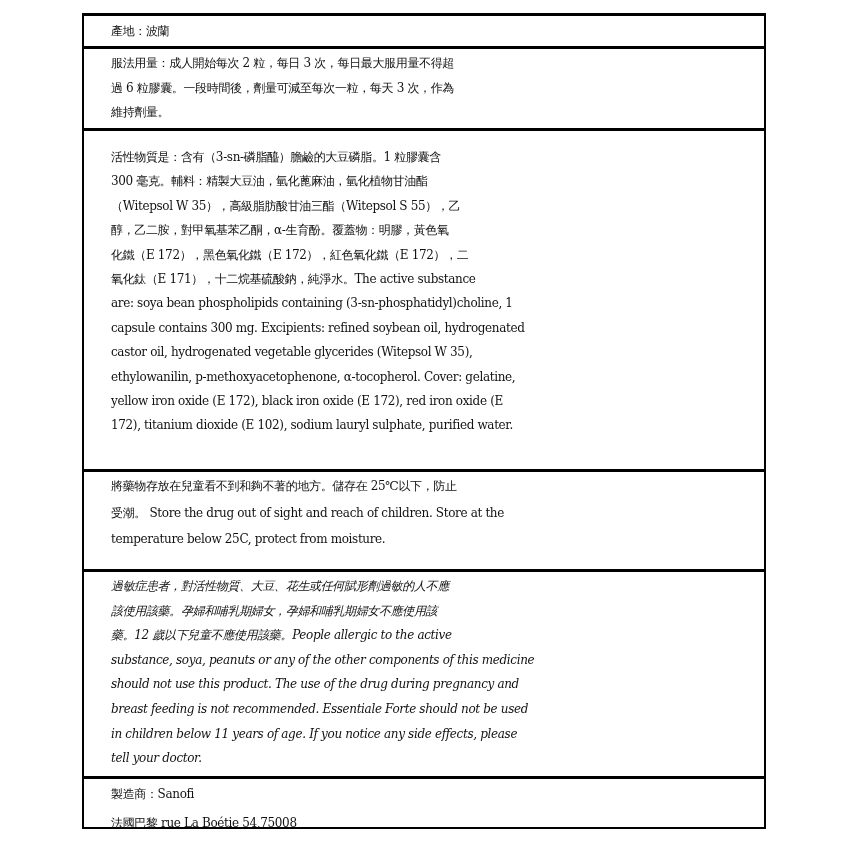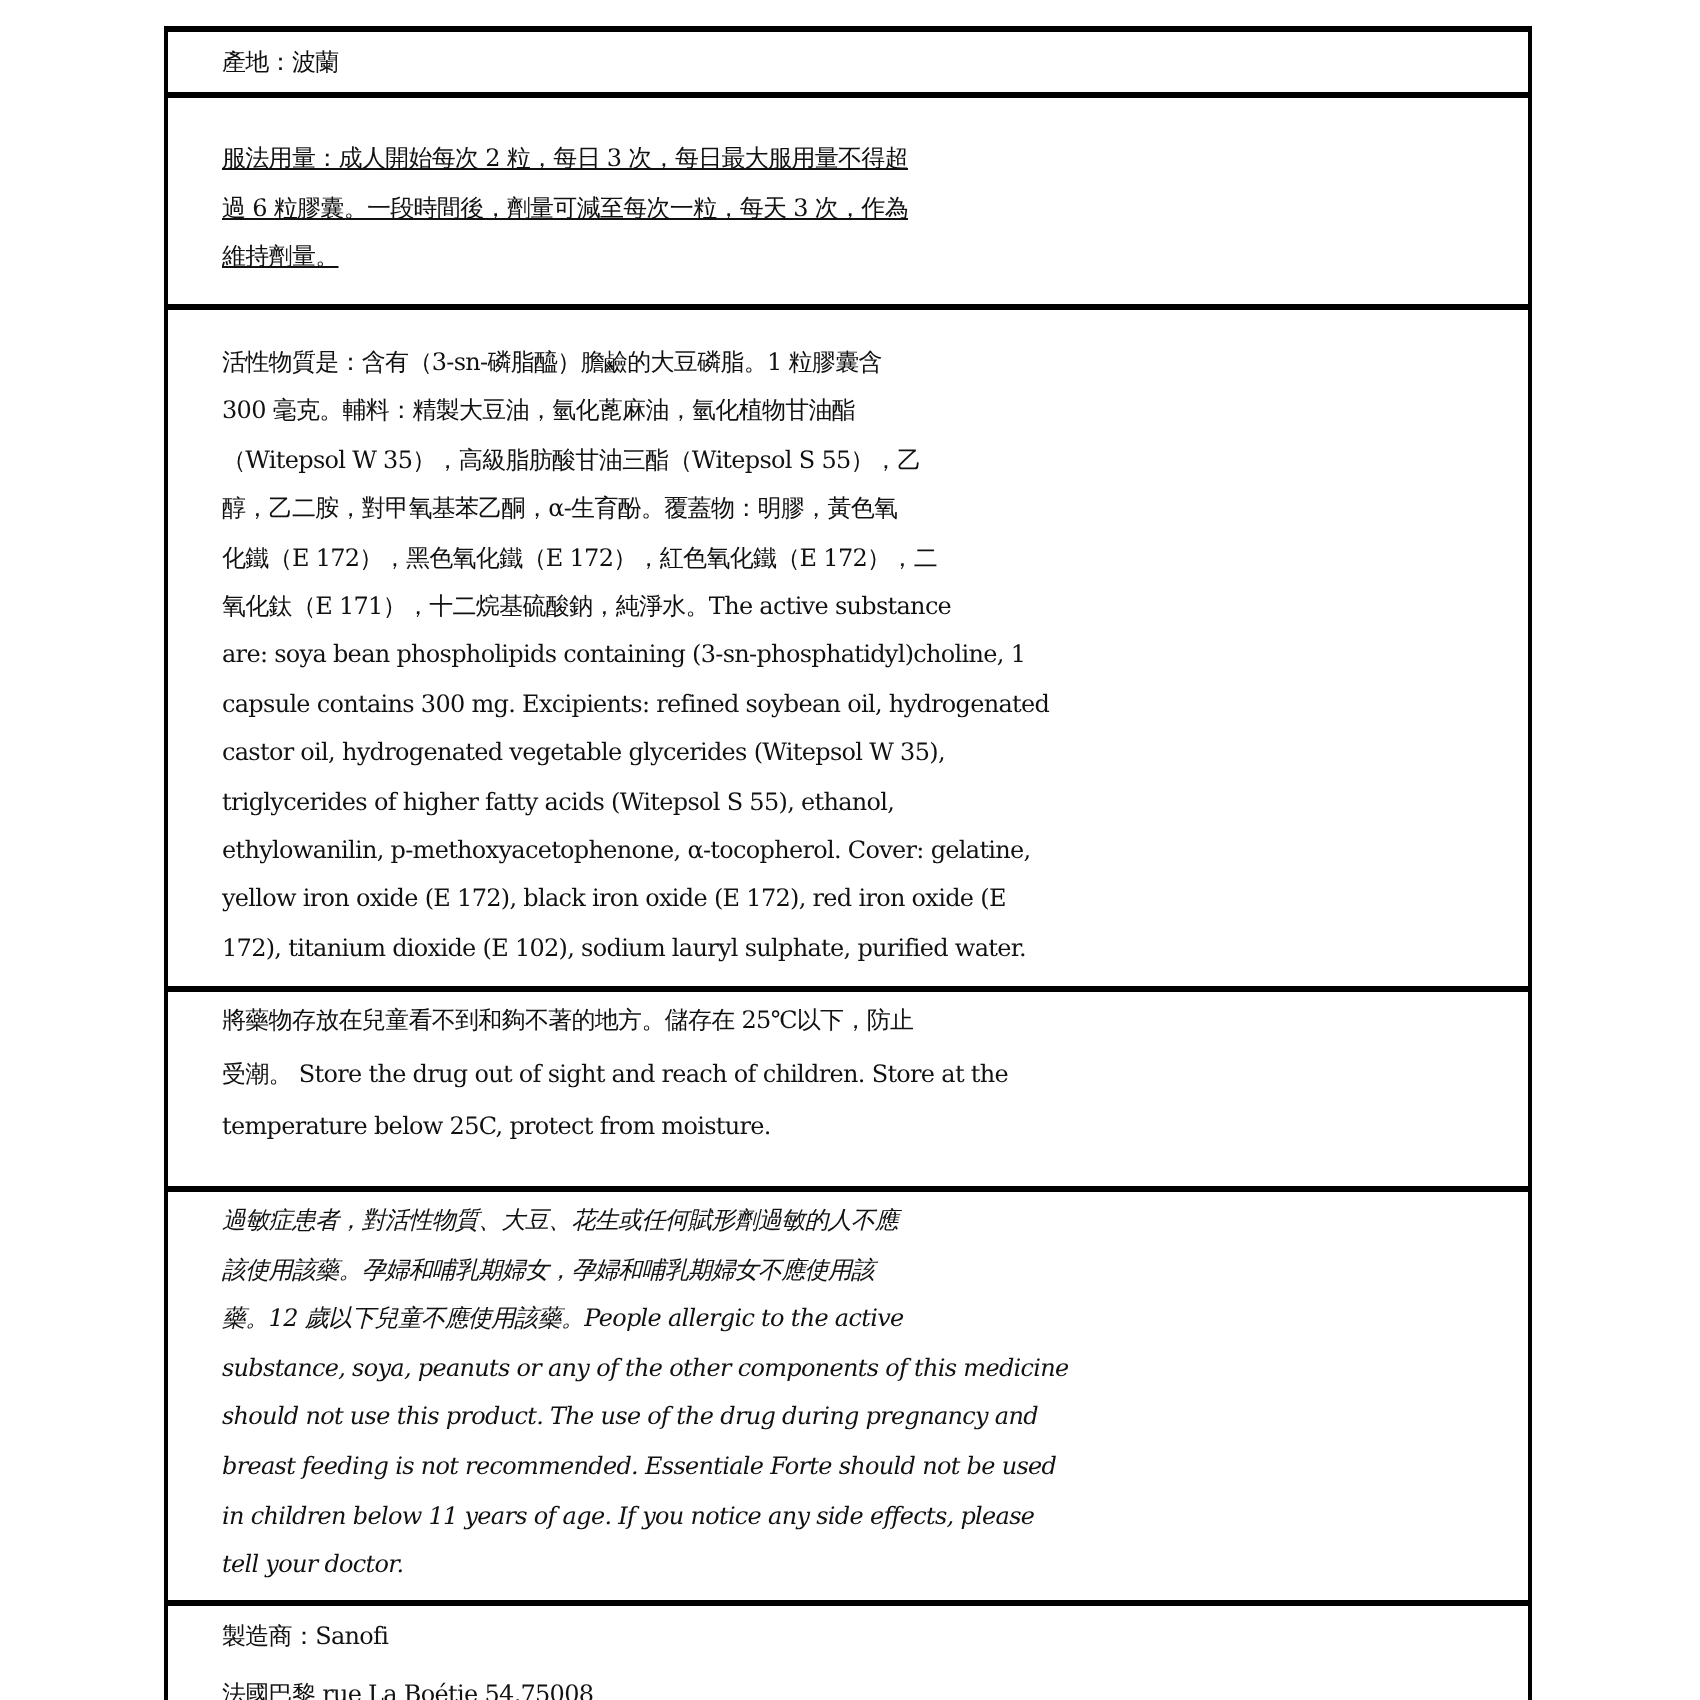--- a/index.html
+++ b/index.html
@@ -17,21 +17,21 @@
       padding: 0 8px 0 27px;
       font-family: "DejaVu Serif", "Liberation Serif", serif;
       font-size: 12px;
       line-height: 24.6px;
       color: #111;
     }
     .section:last-child { border-bottom: none; }
     .line { display: block; white-space: nowrap; height: 24.6px; letter-spacing: -0.35px; }
     .s-origin { height: 30px; }
     .s-origin .line { line-height: 30px; height: 30px; }
-    .s-dosage { height: 106px; padding-top: 18px; box-sizing: border-box; text-decoration: underline; }
+    .s-dosage { height: 82px; padding-top: 2px; box-sizing: border-box; }
     .s-ingr { height: 341px; padding-top: 14px; box-sizing: border-box; }
     .s-ingr .line { height: 24.4px; }
     .s-storage { height: 100px; padding-top: 2px; box-sizing: border-box; }
     .s-storage .line { height: 26.5px; }
     .s-warn { height: 207px; padding-top: 2px; box-sizing: border-box; font-style: italic; }
     .s-mfr { height: 48px; padding-top: 3px; box-sizing: border-box; }
     .s-mfr .line { height: 29px; }
   </style>
 </head>
 <body>
@@ -51,21 +51,20 @@
   <div class="section s-ingr">
     <span class="line">活性物質是：含有（3-sn-磷脂醯）膽鹼的大豆磷脂。1 粒膠囊含</span>
     <span class="line">300 毫克。輔料：精製大豆油，氫化蓖麻油，氫化植物甘油酯</span>
     <span class="line">（Witepsol W 35），高級脂肪酸甘油三酯（Witepsol S 55），乙</span>
     <span class="line">醇，乙二胺，對甲氧基苯乙酮，α-生育酚。覆蓋物：明膠，黃色氧</span>
     <span class="line">化鐵（E 172），黑色氧化鐵（E 172），紅色氧化鐵（E 172），二</span>
     <span class="line">氧化鈦（E 171），十二烷基硫酸鈉，純淨水。The active substance</span>
     <span class="line">are: soya bean phospholipids containing (3-sn-phosphatidyl)choline, 1</span>
     <span class="line">capsule contains 300 mg. Excipients: refined soybean oil, hydrogenated</span>
     <span class="line">castor oil, hydrogenated vegetable glycerides (Witepsol W 35),</span>
-    <span class="line">triglycerides of higher fatty acids (Witepsol S 55), ethanol,</span>
     <span class="line">ethylowanilin, p-methoxyacetophenone, α-tocopherol. Cover: gelatine,</span>
     <span class="line">yellow iron oxide (E 172), black iron oxide (E 172), red iron oxide (E</span>
     <span class="line">172), titanium dioxide (E 102), sodium lauryl sulphate, purified water.</span>
   </div>
 
   <div class="section s-storage">
     <span class="line">將藥物存放在兒童看不到和夠不著的地方。儲存在 25℃以下，防止</span>
     <span class="line">受潮。 Store the drug out of sight and reach of children. Store at the</span>
     <span class="line">temperature below 25C, protect from moisture.</span>
   </div>

